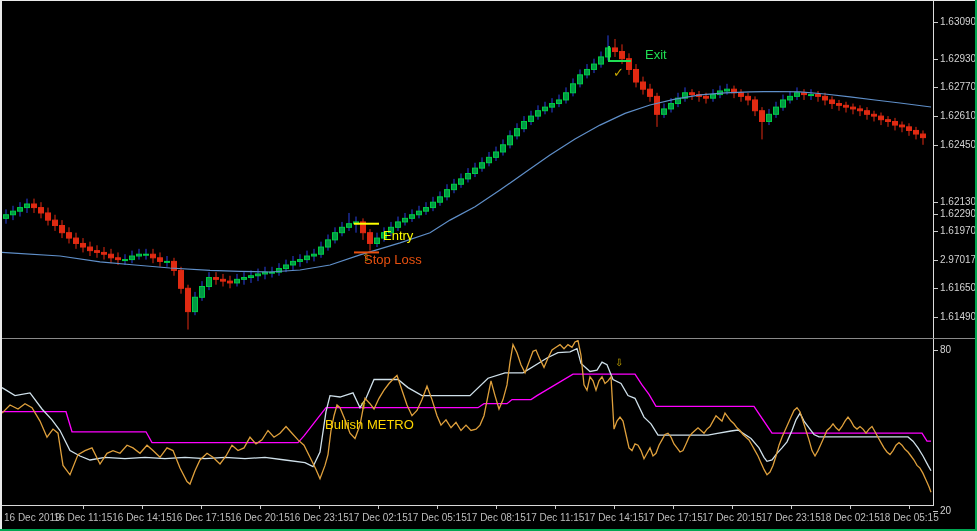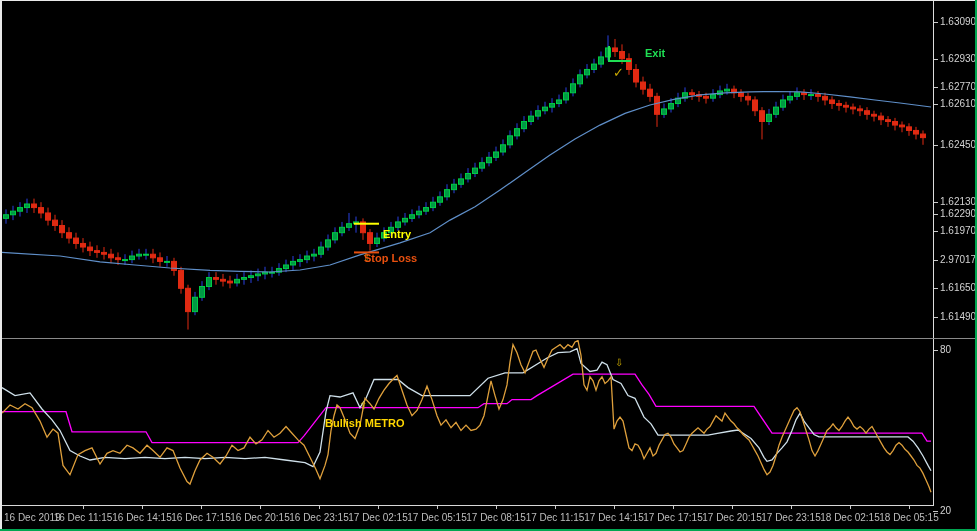--- a/index.html
+++ b/index.html
@@ -22,21 +22,21 @@
     position:absolute;left:4px;top:342px;color:#fff;font-size:10px;font-weight:700;
     white-space:pre;letter-spacing:0.2px;
   }
   .price-label{position:absolute;left:940px;color:#d2d2d2;font-size:10px;line-height:12px;}
   .price-label::before{content:"";position:absolute;left:-7px;top:6px;width:5px;height:1px;background:#c8c8c8;}
   .scale-label{position:absolute;left:940px;color:#d2d2d2;font-size:10px;line-height:12px;}
   .scale-label::before{content:"";position:absolute;left:-7px;top:6px;width:5px;height:1px;background:#c8c8c8;}
   .time-label{position:absolute;top:512px;color:#bdbdbd;font-size:10px;white-space:pre;}
   .time-label.centered{transform:translateX(-50%);}
   .time-tick{position:absolute;top:505px;width:1px;height:4px;background:#c8c8c8;}
-  .obj-label{position:absolute;font-size:11px;font-weight:700;}
+  .obj-label{position:absolute;font-size:13px;font-weight:400;}
   .lbl-entry{left:383px;top:228px;color:#ffff00;text-align:right;}
   .lbl-stop{left:364px;top:252px;color:#e8500f;}
   .lbl-exit{left:645px;top:47px;color:#1fdf54;}
   .lbl-metro{left:325px;top:417px;color:#ffd700;}
   svg{position:absolute;left:0;display:block;}
   #price-svg{top:0;}
   #metro-svg{top:340px;}
 </style>
 </head>
 <body>
@@ -592,21 +592,21 @@
 
   <div class="obj-label lbl-entry">Entry</div>
   <div class="obj-label lbl-stop">Stop Loss</div>
   <div class="obj-label lbl-exit">Exit</div>
   <div class="obj-label lbl-metro">Bullish METRO</div>
 
   <div id="price-axis">
       <div class="price-label" style="top: 16px;">1.63090</div>
       <div class="price-label" style="top: 53px;">1.62930</div>
       <div class="price-label" style="top: 81px;">1.62770</div>
-      <div class="price-label" style="top: 98px; text-align: right;">1.62610</div>
+      <div class="price-label" style="top: 110px; text-align: right;">1.62610</div>
       <div class="price-label" style="top: 139px;">1.62450</div>
       <div class="price-label" style="top: 168px; margin-top: 40px;">1.62290</div>
       <div class="price-label" style="top: 196px;">1.62130</div>
       <div class="price-label" style="top: 225px;">1.61970</div>
       <div class="price-label" style="top: 254px;">2.97017</div>
       <div class="price-label" style="top: 282px;">1.61650</div>
       <div class="price-label" style="top: 311px;">1.61490</div>
     </div>
   <div id="indicator-axis">
       <div class="scale-label" style="top: 344px;">80</div>

